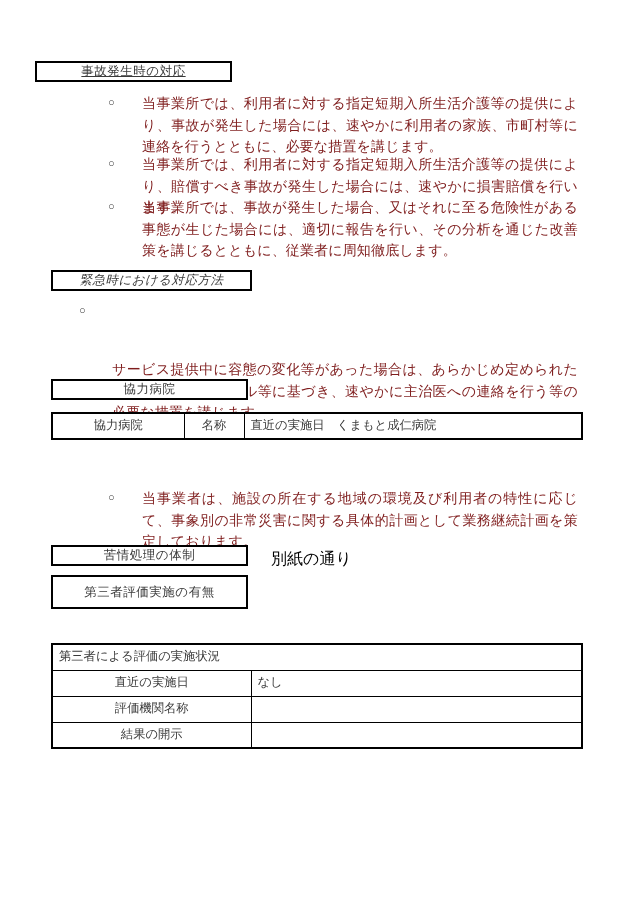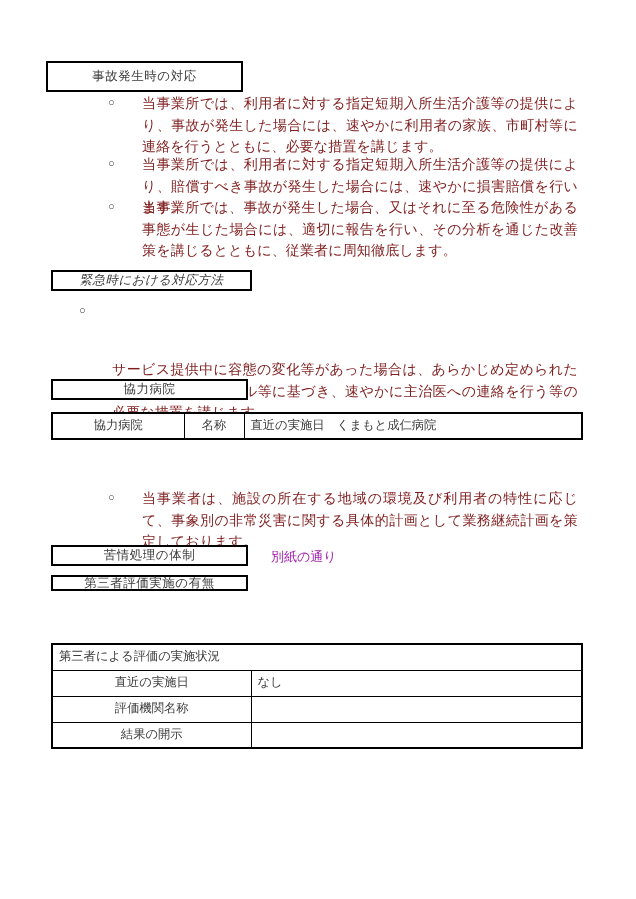--- a/index.html
+++ b/index.html
@@ -55,23 +55,23 @@
     line-height: 21.5px;
     color: #7f1d1d;
     text-align: justify;
     text-justify: inter-character;
     letter-spacing: 0.15px;
   }
 
   
   .plain-text {
     position: absolute;
-    font-size: 13px;
+    font-size: 16px;
     line-height: 1.2;
-    color: #a21caf;
+    color: #000000;
   }
 
   
   .tbl {
     position: absolute;
     border-collapse: collapse;
     box-sizing: border-box;
     background: #ffffff;
   }
   .tbl td {
@@ -89,21 +89,21 @@
   .c-left { text-align: left; }
 
   #hospital-table td { height: 26px; }
   #evaluation-table td { height: 26px; }
 </style>
 </head>
 <body>
 
 <div class="page">
 
-  <div class="hdr-box" style="left:46px; top:61px; width:197px; height:31px;">事故発生時の対応</div>
+  <div class="hdr-box" style="left:35px; top:61px; width:197px; height:21px;text-decoration:underline;">事故発生時の対応</div>
 
   <div class="bullet-row">
     <span class="bullet-mark" style="left:108px; top:97px;">○</span>
     <span class="bullet-text" style="left:142px; top:93px; width:436px;">当事業所では、利用者に対する指定短期入所生活介護等の提供により、事故が発生した場合には、速やかに利用者の家族、市町村等に連絡を行うとともに、必要な措置を講じます。</span>
   </div>
 
   <div class="bullet-row">
     <span class="bullet-mark" style="left:108px; top:158px;">○</span>
     <span class="bullet-text" style="left:142px; top:154px; width:436px;">当事業所では、利用者に対する指定短期入所生活介護等の提供により、賠償すべき事故が発生した場合には、速やかに損害賠償を行います。</span>
   </div>
@@ -135,21 +135,21 @@
 
   <div class="bullet-row">
     <span class="bullet-mark" style="left:108px; top:492px;">○</span>
     <span class="bullet-text" style="left:142px; top:488px; width:436px;">当事業者は、施設の所在する地域の環境及び利用者の特性に応じて、事象別の非常災害に関する具体的計画として業務継続計画を策定しております。</span>
   </div>
 
   <div class="hdr-box" style="left:51px; top:545px; width:197px; height:21px;">苦情処理の体制</div>
 
   <div class="plain-text" style="left:271px; top:549px;">別紙の通り</div>
 
-  <div class="hdr-box" style="left:51px; top:575px; width:197px; height:16px;">第三者評価実施の有無</div>
+  <div class="hdr-box" style="left:51px; top:575px; width:197px; height:34px;">第三者評価実施の有無</div>
 
   <table class="tbl thick" id="evaluation-table" style="left:51px; top:607px; width:532px;margin-top:36px;">
     <tbody>
         <tr>
       <td class="c-left" colspan="2">第三者による評価の実施状況</td>
     </tr>
     <tr>
       <td class="c-center" style="width:199px;">直近の実施日</td>
       <td class="c-left">なし</td>
     </tr>

